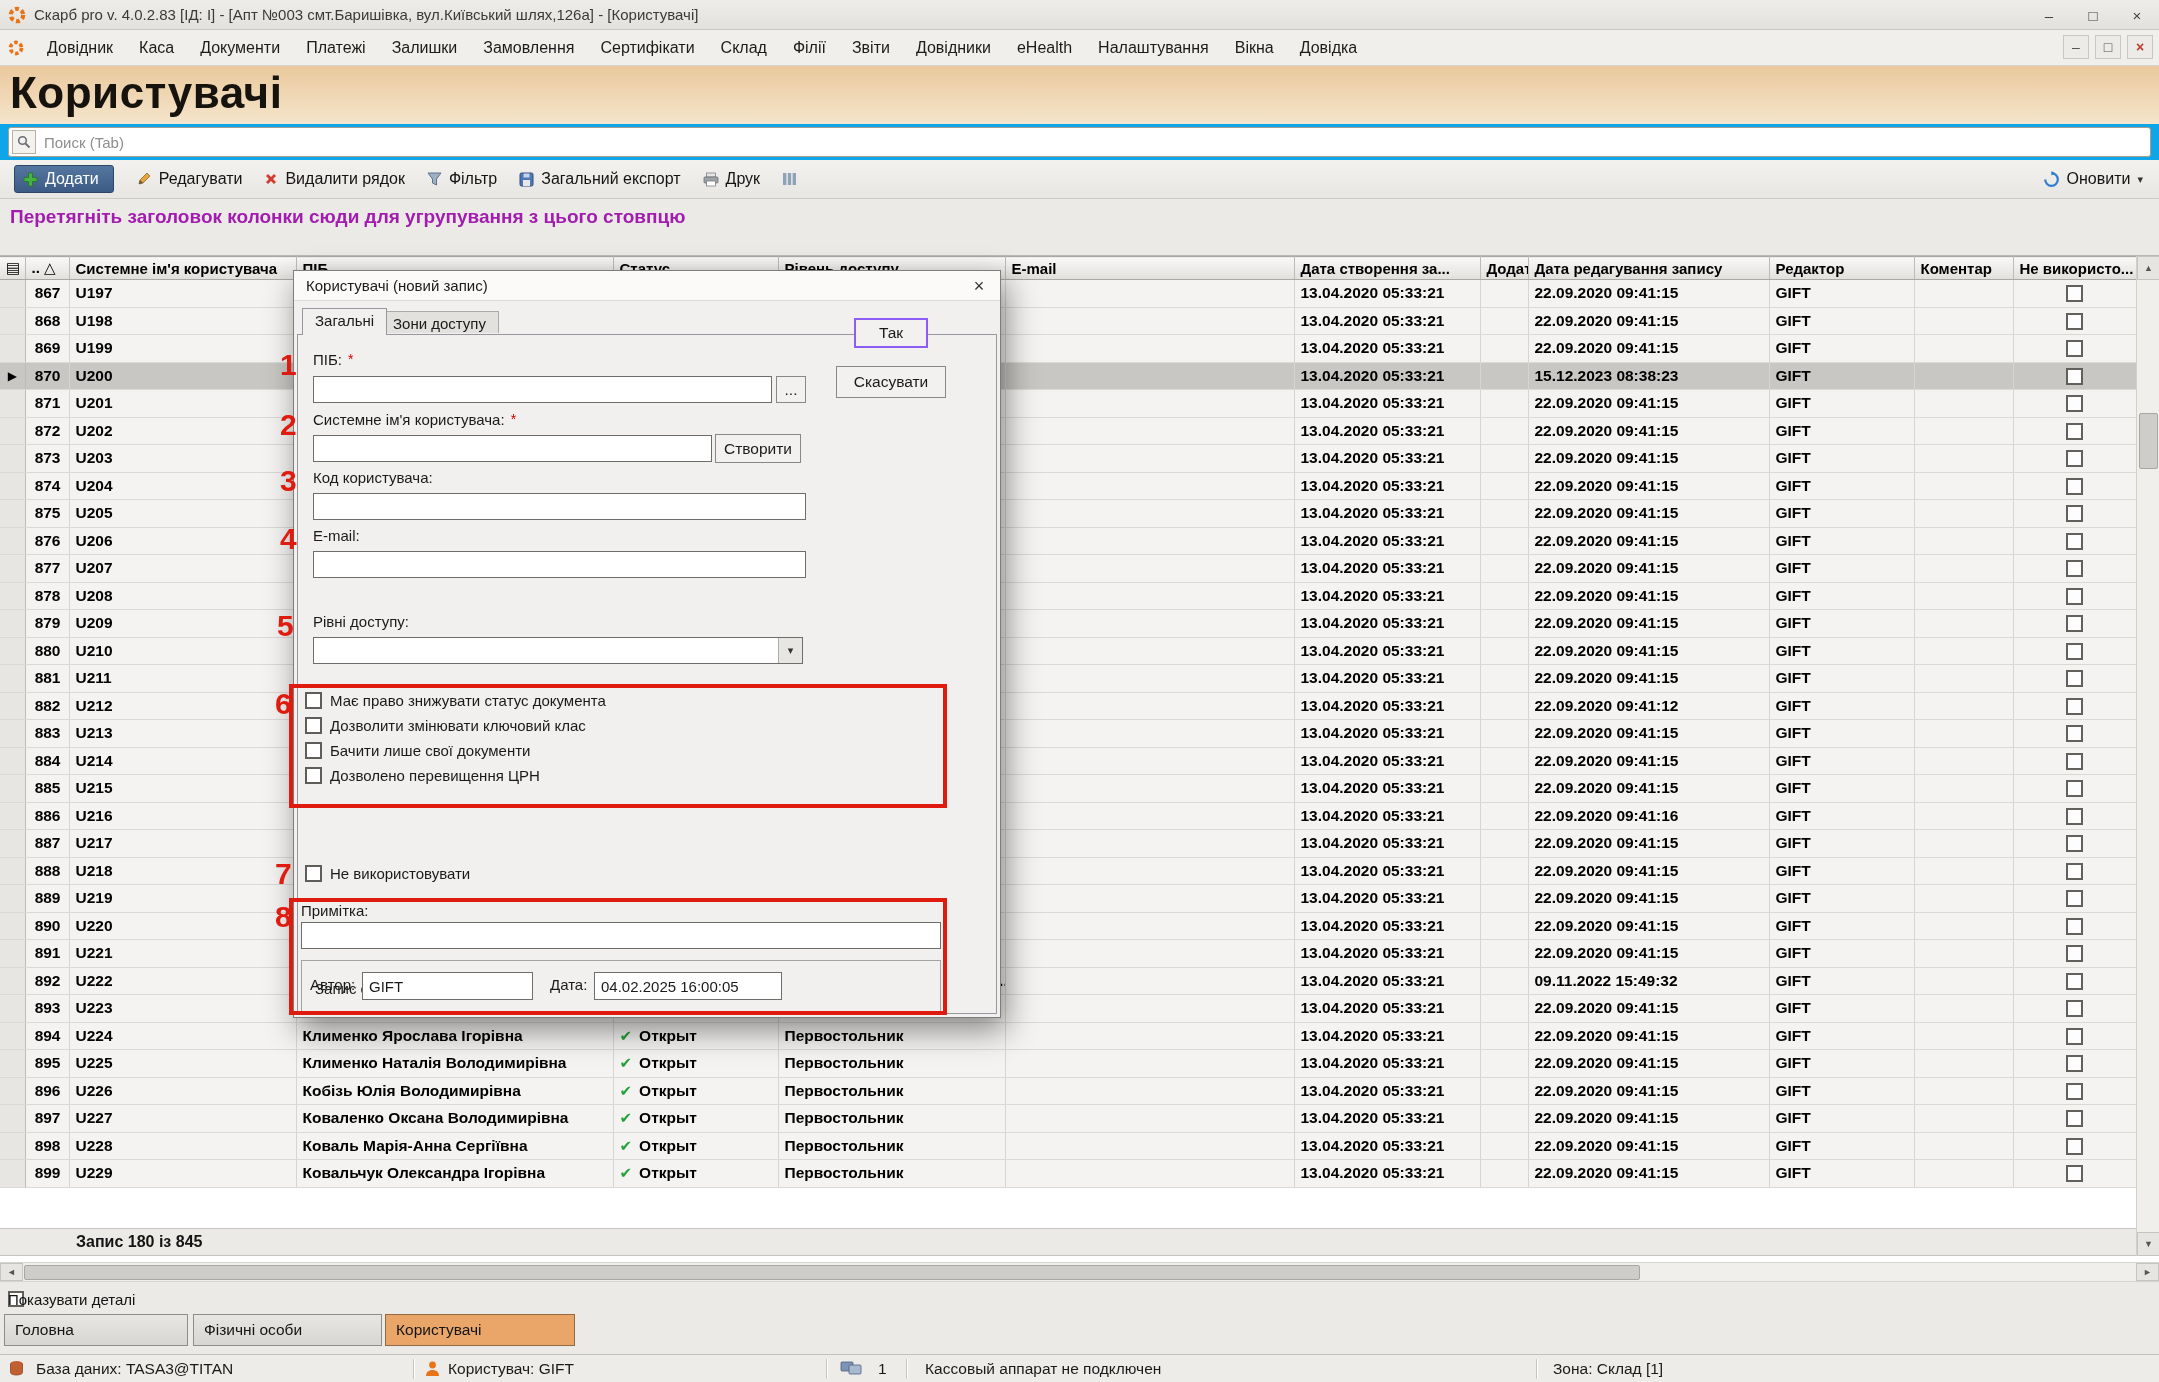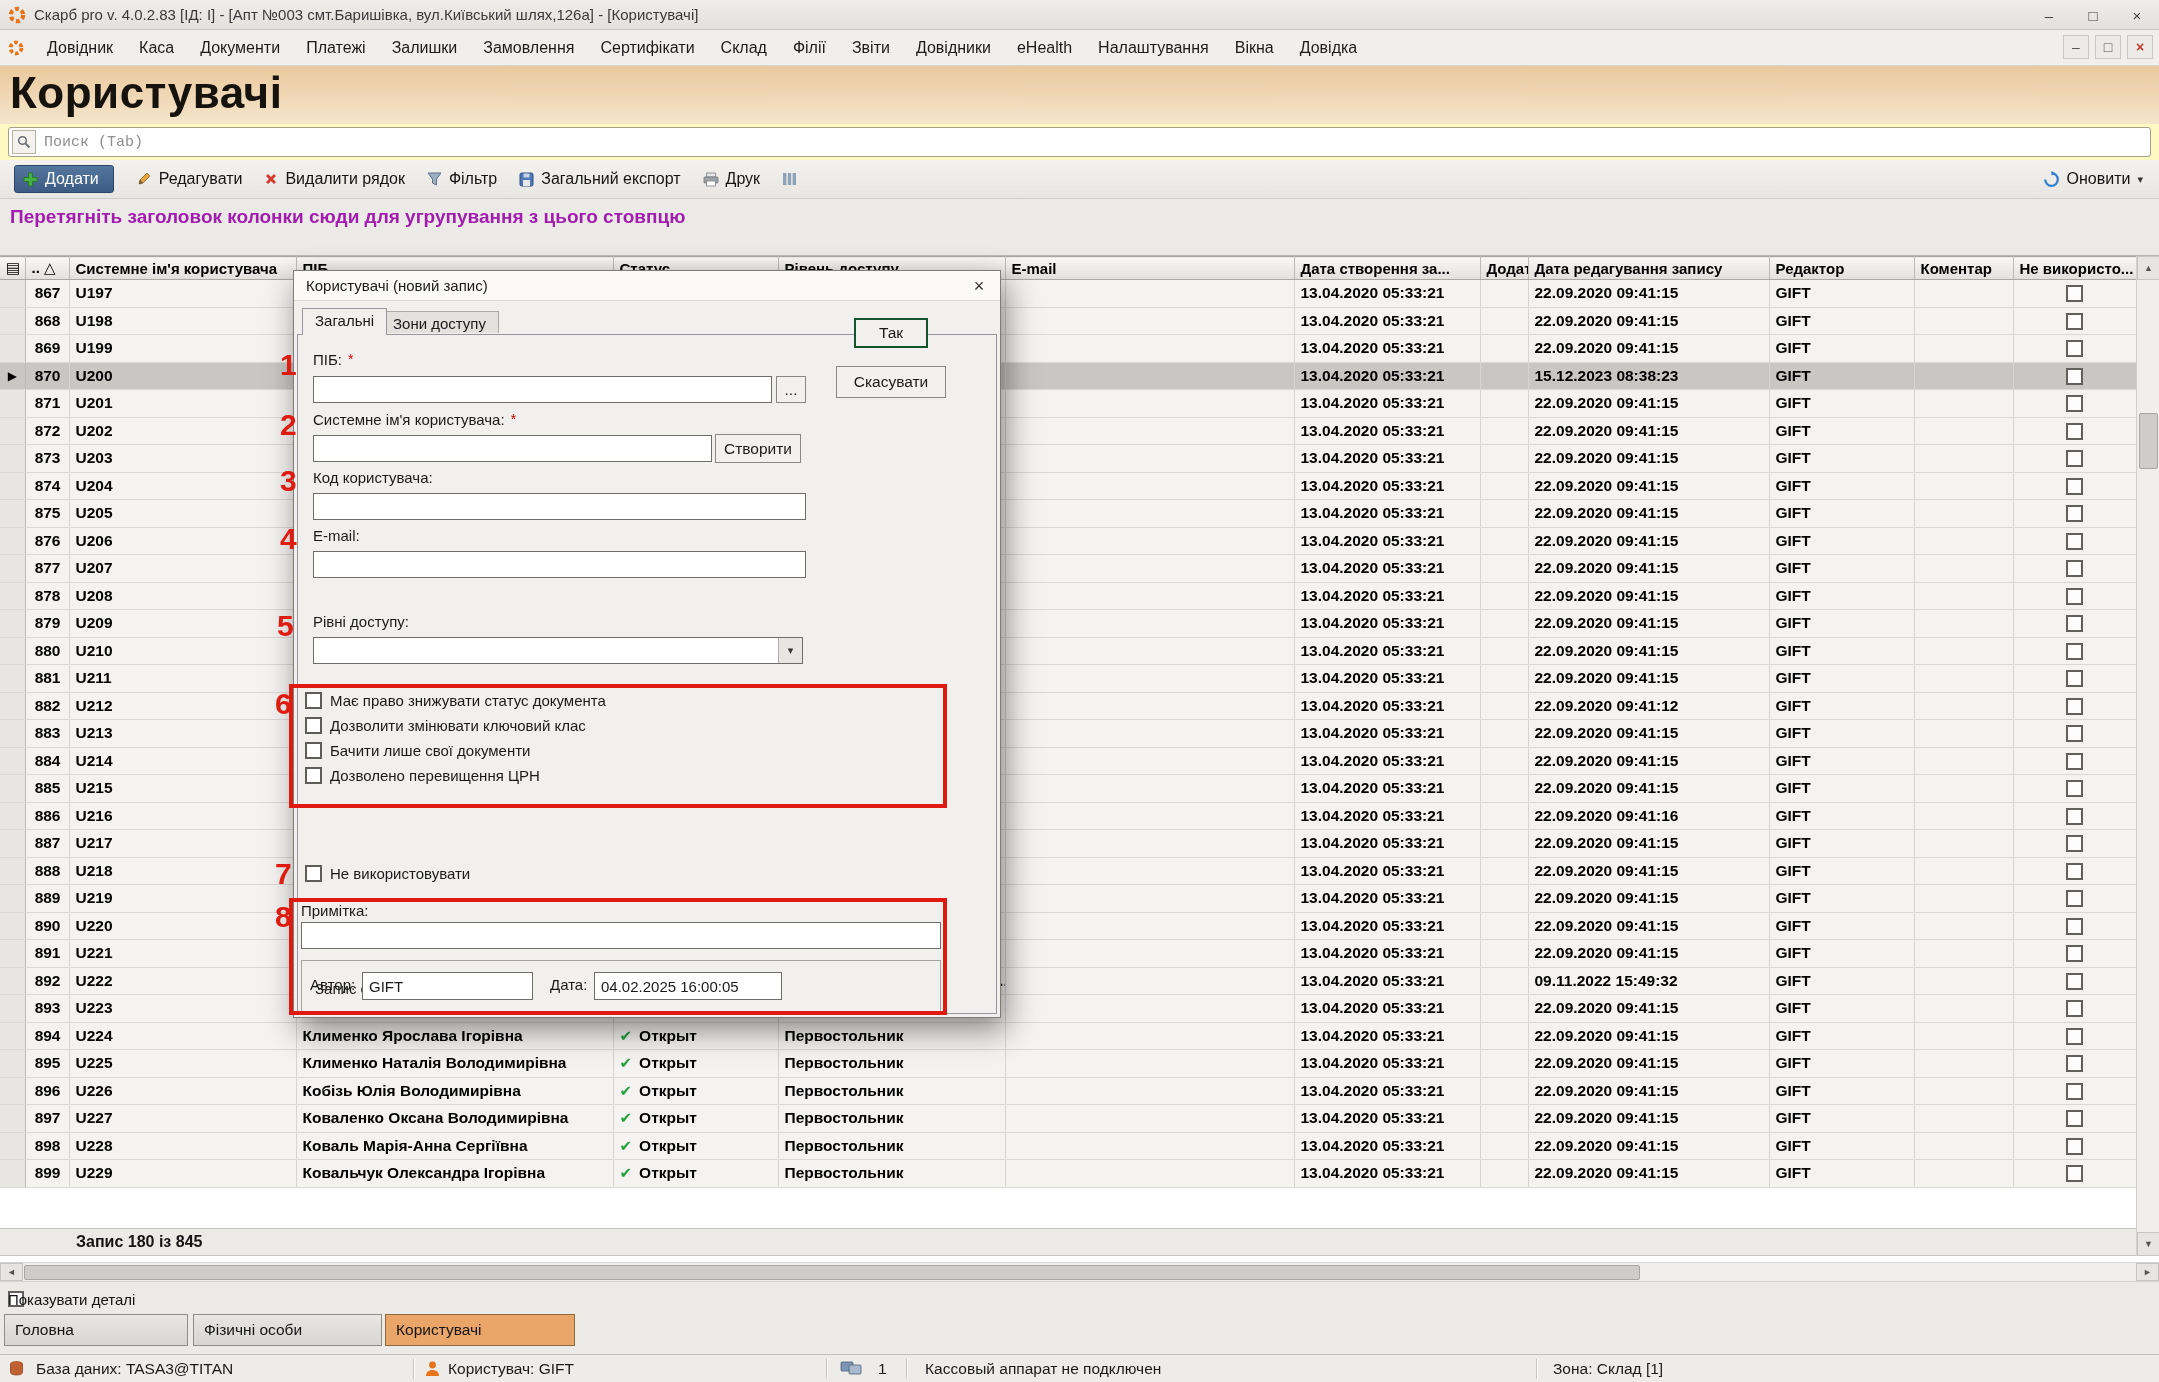--- a/index.html
+++ b/index.html
@@ -27,21 +27,21 @@
     font-size:14px; color:#555; border:1px solid #C9C7C4; background:#EDEBE8; }
   .mdibtn.close { color:#C0392B; font-weight:bold; }
 
   
   #pageheader { position:absolute; left:0; top:66px; width:2159px; height:58px;
     background:linear-gradient(180deg,#EAC99D,#F5E5CB); }
   #pageheader .pagetitle { position:absolute; left:10px; top:2px; font-size:44px;
     font-weight:800; color:#16120D; letter-spacing:0.5px; }
 
   
-  #searchrow { position:absolute; left:0; top:124px; width:2159px; height:36px; background:#fef9c3;font-family:Liberation Mono, monospace; }
+  #searchrow { position:absolute; left:0; top:124px; width:2159px; height:36px; background:#0ea5e9; }
   #searchbox { position:absolute; left:8px; right:8px; top:3px; height:30px;
     border:1px solid #A79E8C; border-radius:3px; background:#FFFFFF; display:flex; align-items:center; }
   #searchbox .sicon { width:24px; height:24px; margin-left:3px; display:flex; align-items:center;
     justify-content:center; border:1px solid #B9B1A2; background:#F4F2EF; }
   #searchbox input { flex:1; border:none; outline:none; font-size:15px; height:26px;
     padding-left:8px; color:#333; background:transparent; font-family:inherit; }
   #searchbox input::placeholder { color:#8F8F8F; }
 
   
   #toolbar { position:absolute; left:0; top:160px; width:2159px; height:39px;
@@ -125,21 +125,21 @@
   #dlg-tab1 { left:8px; background:#F1F0EE; border:1px solid #98969F; border-bottom:none; z-index:2; height:27px; }
   #dlg-tab2 { left:86px; background:#E3E1DE; border:1px solid #ACAAA7; border-bottom:none; top:40px; height:22px; }
   #dlg-page { position:absolute; left:3px; right:3px; top:63px; bottom:3px; border:1px solid #98969F;
     background:#F1F0EE; }
   .dlabel { position:absolute; font-size:15px; color:#1A1A1A; white-space:nowrap; }
   .req { color:#CC0000; font-size:14px; margin-left:6px; vertical-align:top; }
   .dinput { position:absolute; height:27px; background:#FFFFFF; border:1px solid #6F6D6A;
     font-size:15px; padding:0 6px; font-family:inherit; color:#1A1A1A; }
   .dbtn { position:absolute; background:#F2F1EF; border:1px solid #8A8886; font-size:15.5px;
     color:#1A1A1A; display:flex; align-items:center; justify-content:center; font-family:inherit; }
-  #dlg-ok { left:560px; top:47px; width:74px; height:30px; border:2px solid #14532d; }
+  #dlg-ok { left:560px; top:47px; width:74px; height:30px; border:2px solid #8b5cf6; }
   #dlg-cancel { left:542px; top:95px; width:110px; height:32px; }
   #f-pib-label { left:19px; top:80px; }   #f-pib { left:19px; top:105px; width:459px; }
   #f-dots { left:482px; top:105px; width:30px; height:27px; }
   #f-sys-label { left:19px; top:140px; }  #f-sys { left:19px; top:164px; width:399px; }
   #f-create { left:421px; top:163px; width:86px; height:29px; }
   #f-code-label { left:19px; top:198px; } #f-code { left:19px; top:222px; width:493px; }
   #f-email-label { left:19px; top:256px; } #f-email { left:19px; top:280px; width:493px; }
   #f-lvl-label { left:19px; top:342px; }
   #f-combo { position:absolute; left:19px; top:366px; width:490px; height:27px; background:#FFFFFF;
     border:1px solid #6F6D6A; }

